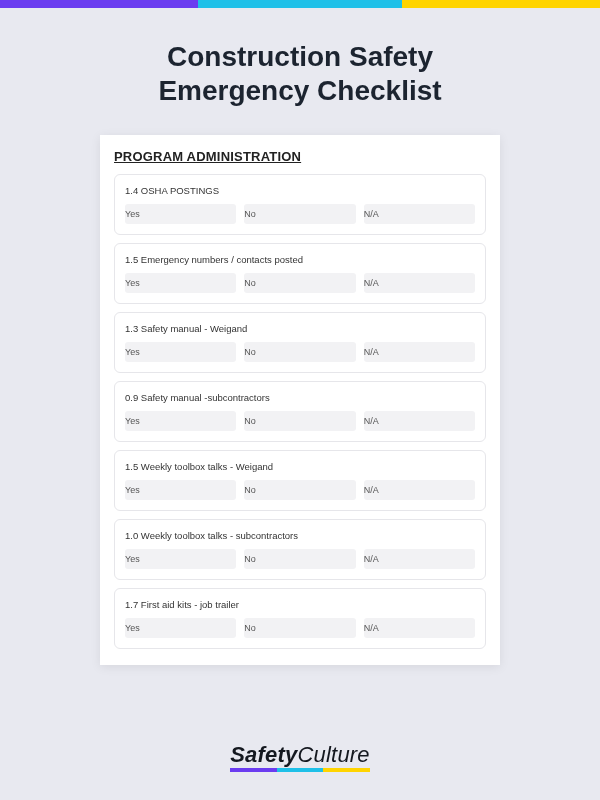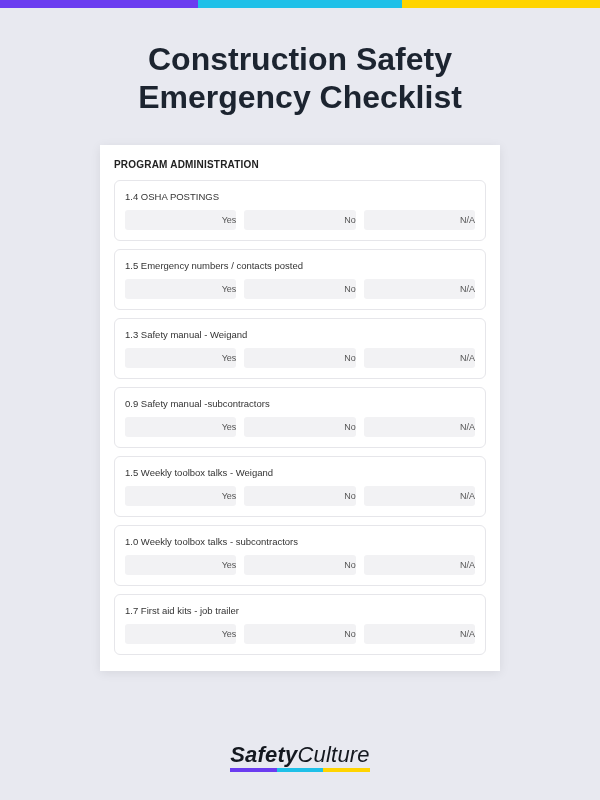--- a/index.html
+++ b/index.html
@@ -18,60 +18,61 @@
   }
   .bar-seg { height: 8px; }
   .seg-purple { background: #6b3cf0; width: 33%; }
   .seg-cyan   { background: #1fc0e8; width: 34%; }
   .seg-yellow { background: #ffd400; width: 33%; }
   .title-block {
     text-align: center;
     margin-top: 32px;
   }
   .title-block h1 {
-    font-size: 32px;
+    font-size: 28px;
     font-weight: 800;
     color: #1c2430;
     line-height: 1.2;
   }
   .doc-card {
     width: 400px;
     margin: 28px auto 0;
     background: #ffffff;
     padding: 14px 14px 8px;
     box-shadow: 0 2px 10px rgba(0,0,0,0.08);
   }
   .section-header {
-    font-size: 10px;
+    font-size: 13px;
     font-weight: 800;
     color: #222;
     letter-spacing: .2px;
     margin-bottom: 10px;
     text-transform: uppercase;
+    text-decoration: underline;
   }
   .item {
     border: 1px solid #e6e6ea;
     border-radius: 6px;
     padding: 10px 10px 10px;
     margin-bottom: 8px;
   }
   .item-q {
     font-size: 9.5px;
     color: #333;
     margin-bottom: 8px;
   }
   .opts {
     display: flex;
     gap: 8px;
   }
   .opt {
     flex: 1;
     background: #f2f2f4;
     border-radius: 3px;
-    text-align: right;
+    text-align: left;
     font-size: 9px;
     color: #555;
     padding: 5px 0;
     cursor: pointer;
   }
   .brand {
     position: absolute;
     bottom: 32px;
     left: 0;
     width: 100%;

